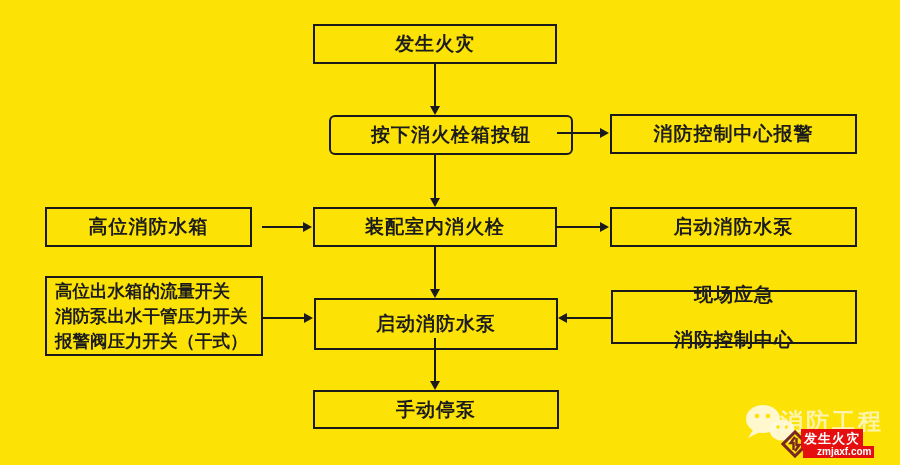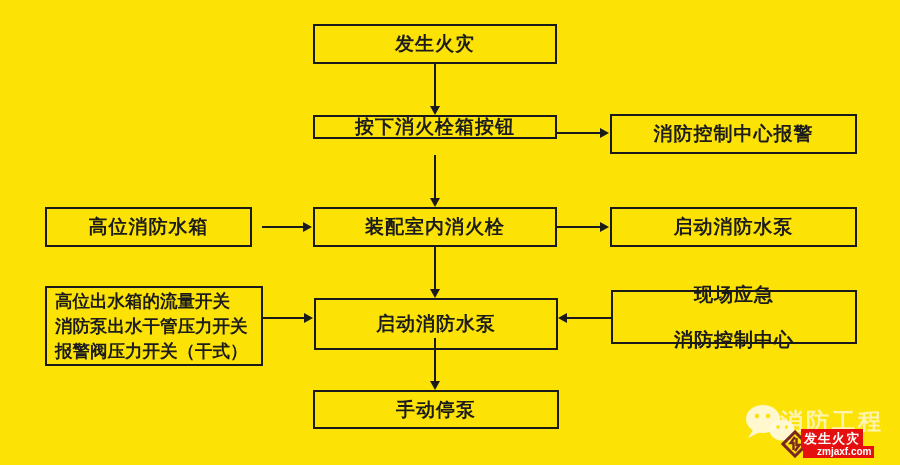--- a/index.html
+++ b/index.html
@@ -8,26 +8,26 @@
     background:#FCE205;
     font-family:"Liberation Serif","DejaVu Serif",serif;
   }
   .node{
     position:absolute;box-sizing:border-box;border:2px solid #1a1a1a;
     display:flex;flex-direction:column;align-items:center;justify-content:center;
     color:#1c1c1c;font-weight:700;font-size:19px;letter-spacing:1px;line-height:1.25;
     text-align:center;
   }
   #n-fire   {left:313px;top:24px; width:244px;height:40px;}
-  #n-press  {left:313px;top:115px;width:244px;height:24px;}
+  #n-press  {left:329px;top:115px;width:244px;height:40px;border-radius:6px;}
   #n-alarm  {left:610px;top:114px;width:247px;height:40px;}
   #n-tank   {left:45px; top:207px;width:207px;height:40px;}
   #n-hydrant{left:313px;top:207px;width:244px;height:40px;}
   #n-supply {left:610px;top:207px;width:247px;height:40px;}
-  #n-switch {left:45px; top:286px;width:218px;height:80px;
+  #n-switch {left:45px; top:276px;width:218px;height:80px;
              align-items:flex-start;text-align:left;padding-left:8px;
              font-size:17.5px;letter-spacing:0;line-height:25px;}
   #n-start  {left:314px;top:298px;width:244px;height:52px;}
   #n-emerg  {left:611px;top:290px;width:246px;height:54px;line-height:25px;gap:20px;}
   #n-stop   {left:313px;top:390px;width:246px;height:39px;}
 
   .ln{position:absolute;background:#1a1a1a;}
   .v{width:2px;} .h{height:2px;}
   .ah{position:absolute;width:0;height:0;}
   .ah.down {border-left:5px solid transparent;border-right:5px solid transparent;border-top:9px solid #1a1a1a;}

